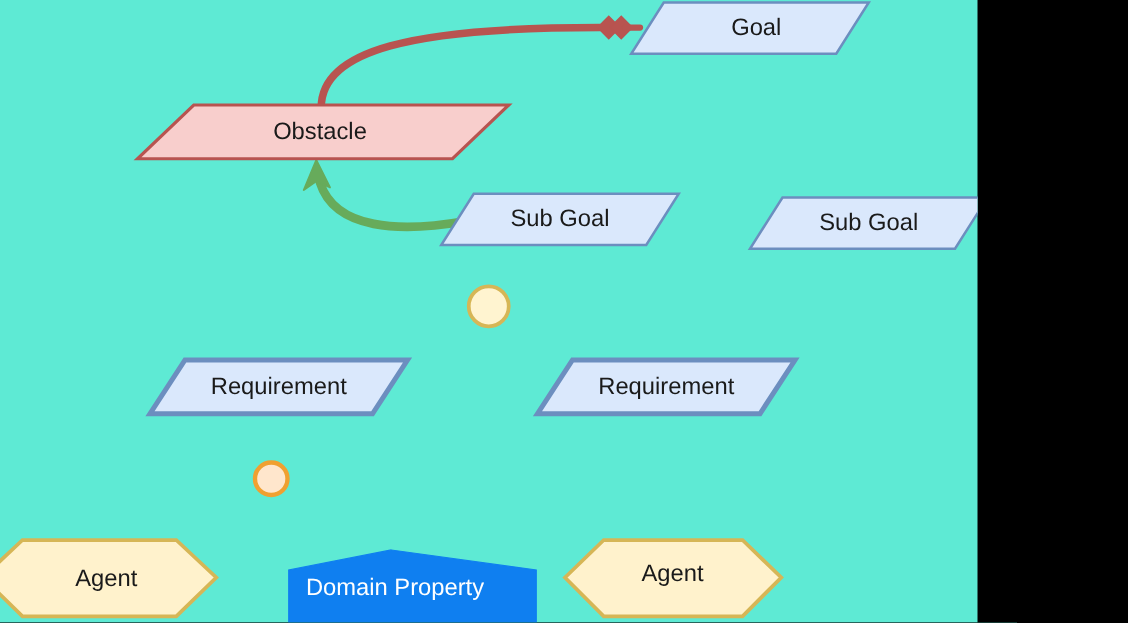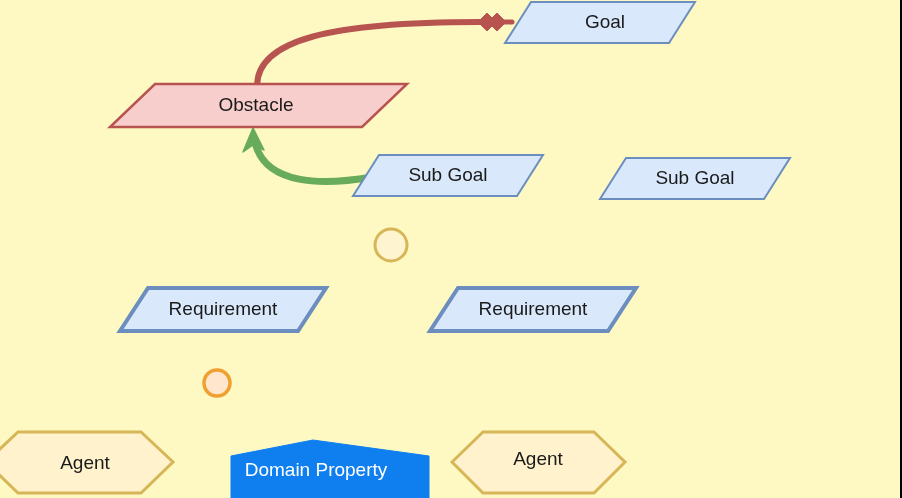--- a/index.html
+++ b/index.html
@@ -6,25 +6,24 @@
   html, body {
     margin: 0;
     padding: 0;
     background: #000000;
   }
   body {
     font-family: "Liberation Sans", sans-serif;
   }
   #canvas {
     position: relative;
-    width: 860px;
+    width: 782px;
     height: 498px;
-    background: #fef9c3;
+    background: #5eead4;
     overflow: hidden;
-    padding-left: 40px;
   }
   #canvas svg.layer {
     position: absolute;
     left: 0;
     top: 0;
     width: 902px;
     height: 498px;
     overflow: visible;
   }
   .node-label {

